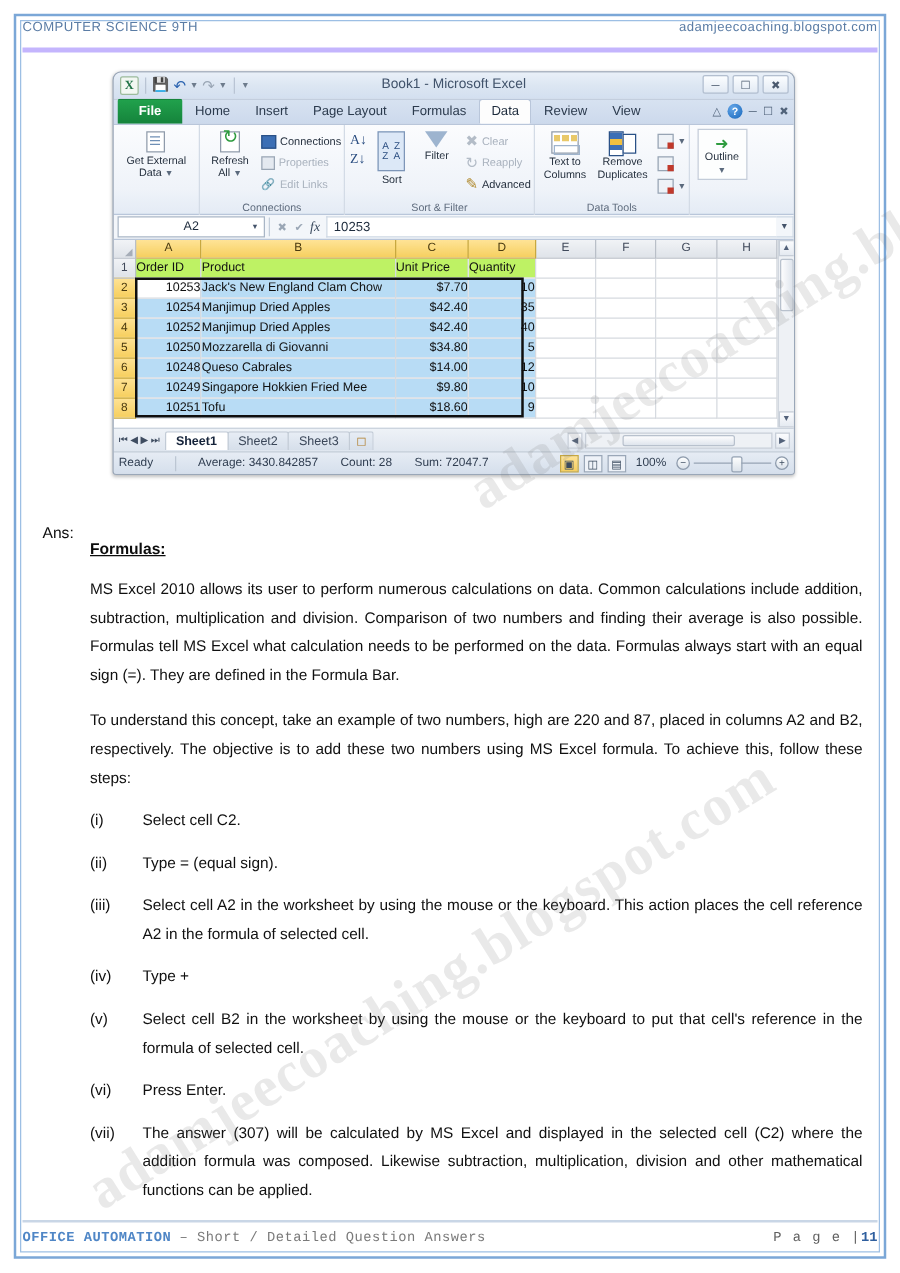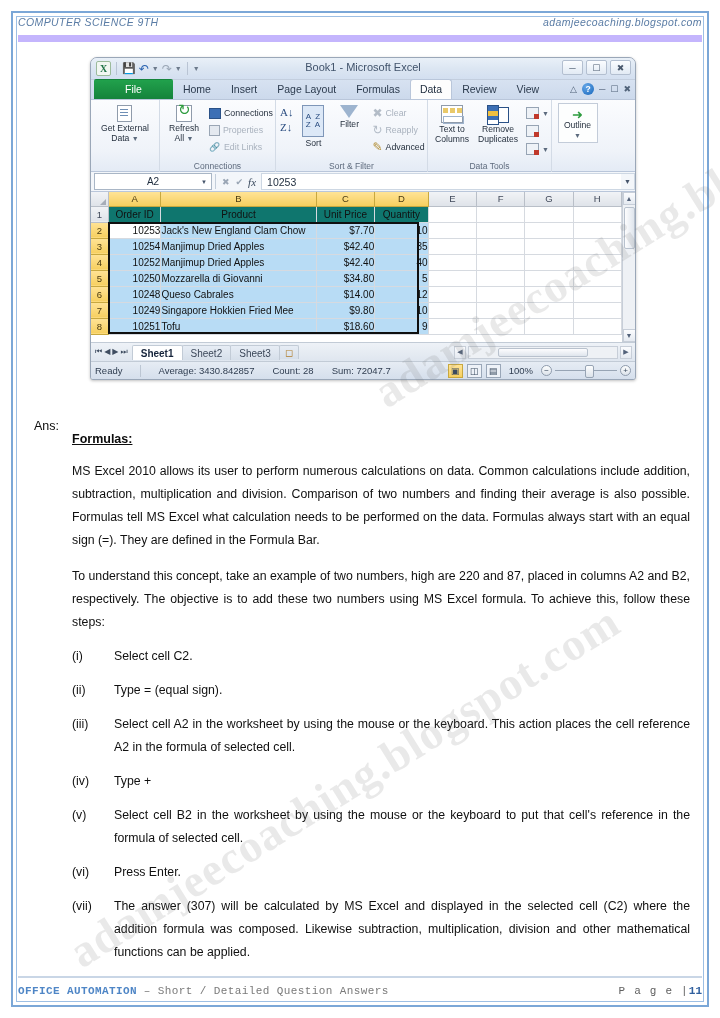--- a/index.html
+++ b/index.html
@@ -37,23 +37,22 @@
     color:rgba(120,120,120,0.16);
     white-space:nowrap;
     letter-spacing:1px;
   }
   .wm1 { left:330px; top:200px; font-size:46px; transform:rotate(-32deg); }
   .wm2 { left:25px;  top:760px; font-size:46px; transform:rotate(-32deg); }
 
   
   #doc-header {
     position:absolute; left:18px; top:12px; right:18px; height:30px;
-    border-bottom:7px solid #c4b5fd;
+    border-bottom:4px solid #c4b5fd;
     z-index:3;
-    font-style:italic;
   }
   #doc-header .hl, #doc-header .hr {
     position:absolute; top:4px;
     font-family:"Liberation Sans", sans-serif;
     font-size:10.5px; color:#5a7ca5; letter-spacing:.4px;
   }
   #doc-header .hl { left:0; text-transform:uppercase; }
   #doc-header .hr { right:0; }
 
   
@@ -119,22 +118,22 @@
     background:linear-gradient(to bottom,#d7e2f1,#ccd9ec);
     border-bottom:1px solid #b9c6da;
     display:flex; align-items:flex-end; padding-left:3px;
   }
   .xl-tab {
     font-size:10.5px; color:#2b3a4d; padding:3px 9px 3px; line-height:13px;
     border:1px solid transparent; border-bottom:none;
   }
   .xl-tab.file {
     background:linear-gradient(to bottom,#21a14c,#15833b);
-    color:#ffffff; font-weight:normal; border-radius:2px 2px 0 0;
-    padding:3px 30px 3px;
+    color:#ffffff; font-weight:bold; border-radius:2px 2px 0 0;
+    padding:3px 16px 3px;
     margin-top:48px;
   }
   .xl-tab.active {
     background:#fdfdfd; border-color:#b9c6da; border-radius:3px 3px 0 0;
     color:#1d2b3c;
   }
   .xl-tabs-right { position:absolute; right:4px; top:3px; display:flex; align-items:center; gap:5px; }
   .tr-ico { font-size:9px; color:#51637a; }
   .help-circle {
     width:12px; height:12px; border-radius:50%;
@@ -278,21 +277,21 @@
   .rhdr.sel {
     background:linear-gradient(to bottom,#ffe396,#f6cf5f);
     color:#4a3a10; border-color:#c8a83f;
   }
   td.cell {
     height:16px; border-right:1px solid #d6dae0; border-bottom:1px solid #d6dae0;
     font-size:10px; color:#111; padding:0 3px; white-space:nowrap; overflow:hidden;
     line-height:15px;
   }
   td.cell.num { text-align:right; }
-  td.cell.hdrrow { background:#0f766e; color:#111;text-align:center; }
+  td.cell.hdrrow { background:#bef264; color:#111; }
   td.cell.selrange { background:#b8dcf5; }
   td.cell.active { background:#ffffff; }
 
   
   #sel-outline {
     position:absolute; pointer-events:none; border:2px solid #0f0f0f; z-index:4;
   }
 
   
   .vsb {

